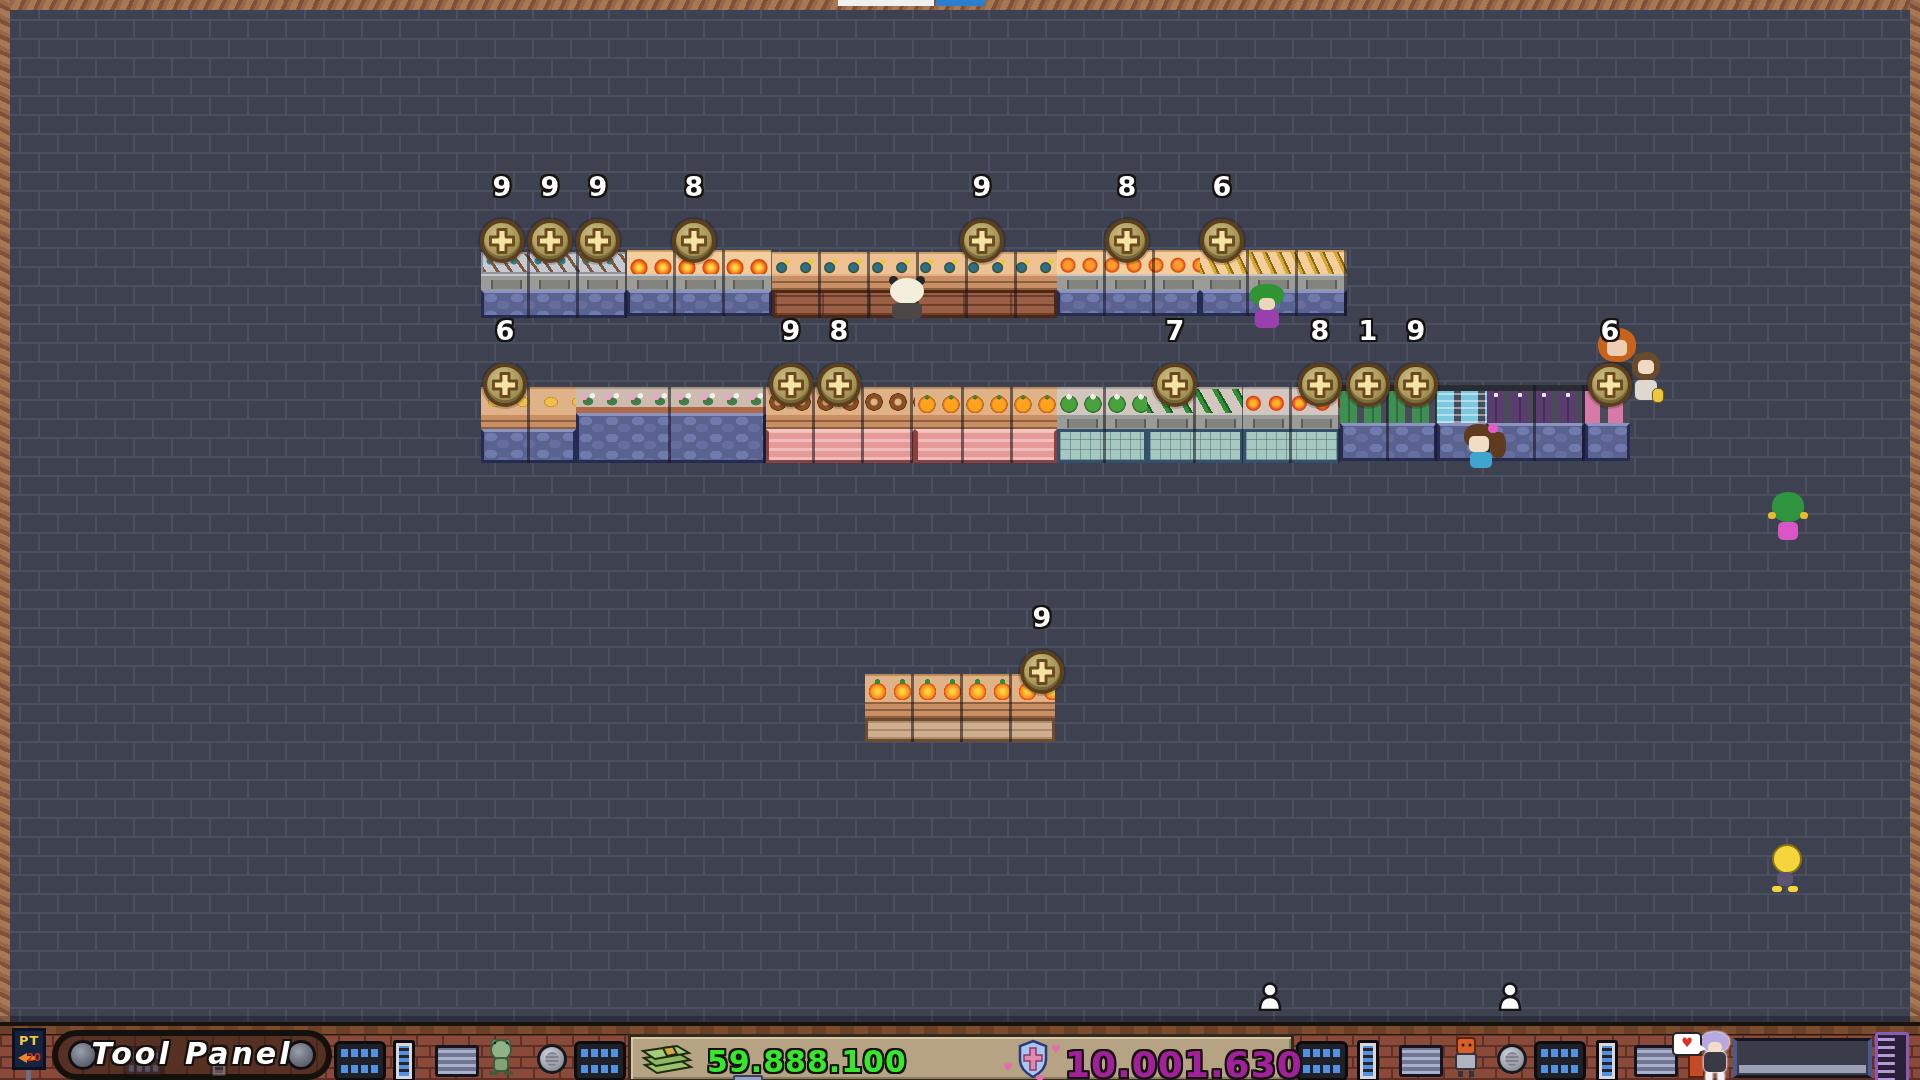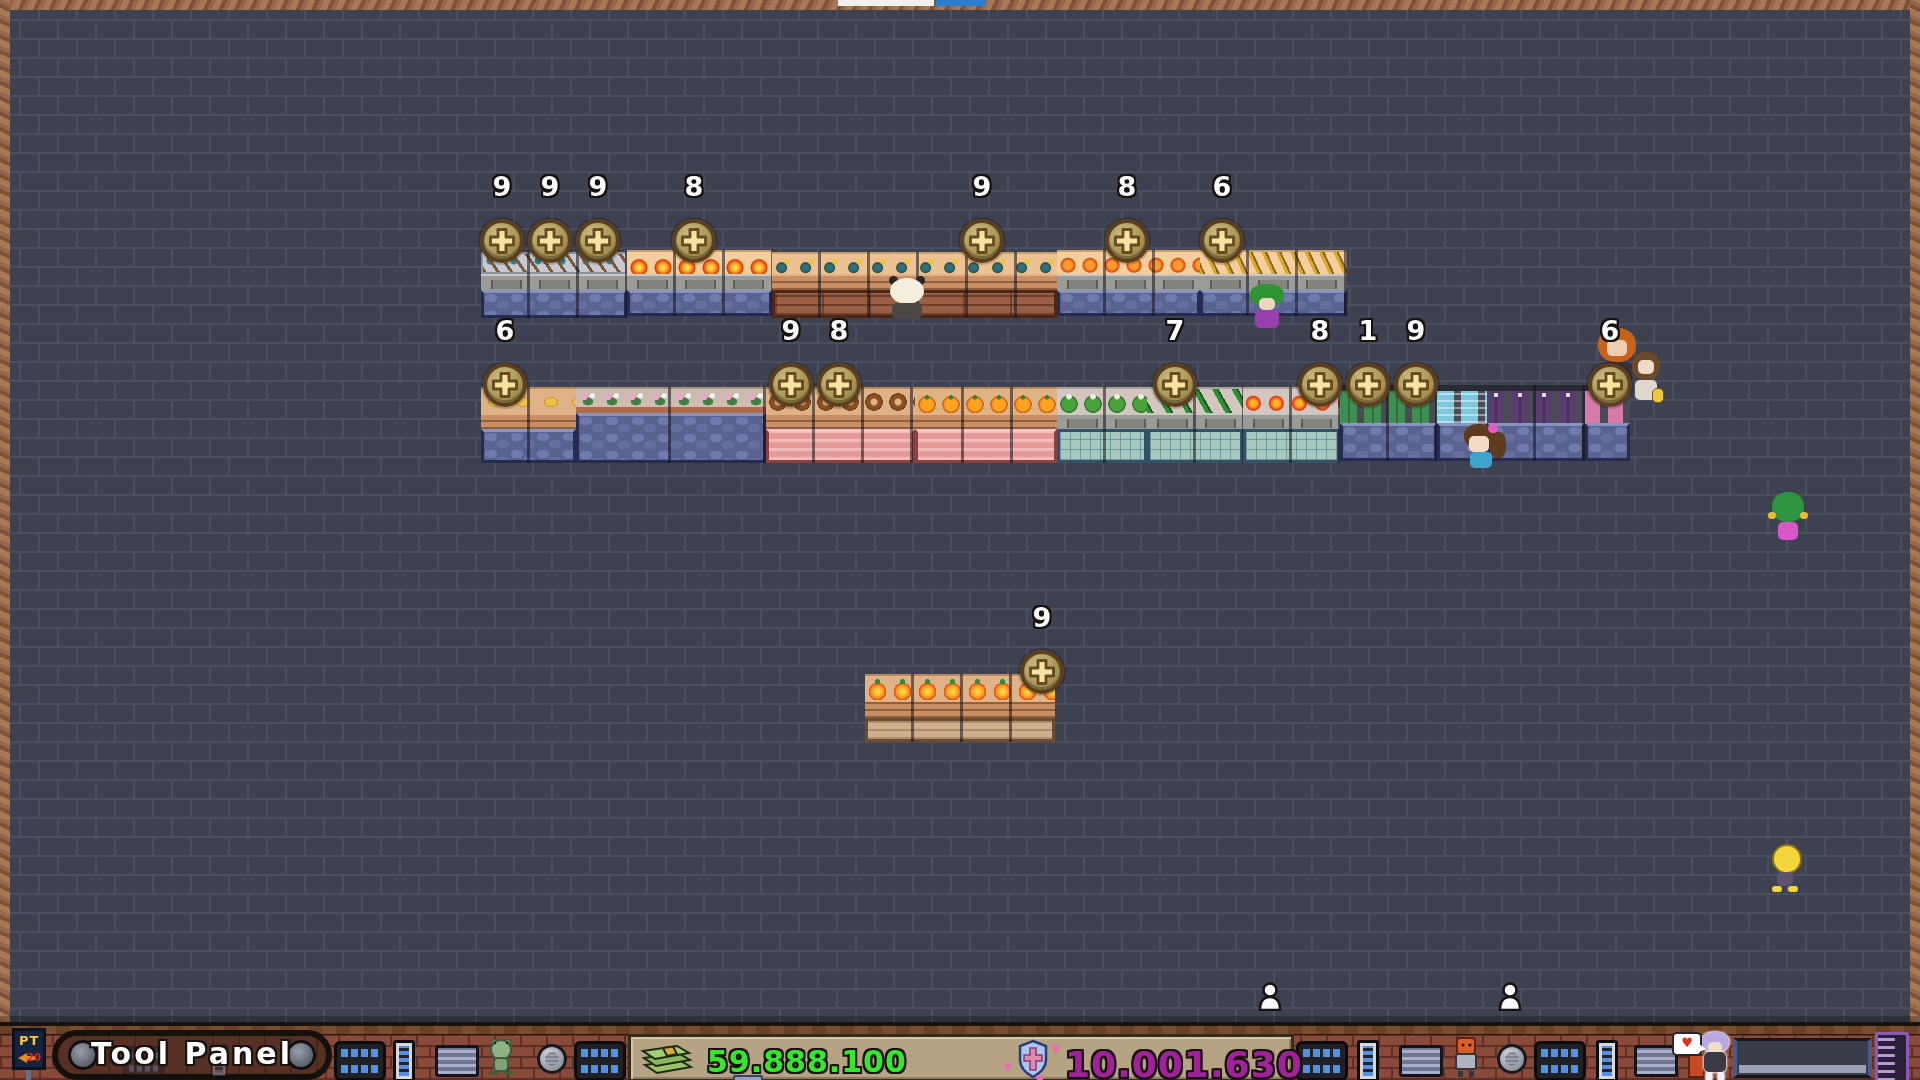--- a/index.html
+++ b/index.html
@@ -76,21 +76,21 @@
   .keypad::before,.keypad::after{content:"";position:absolute;left:4px;right:4px;height:8px;background-image:repeating-linear-gradient(90deg,#5290e2 0 7px,transparent 7px 10px)}
   .keypad::before{top:5px}.keypad::after{bottom:5px}
   .battery{width:16px;height:36px;background:#d8d8da;border:3px solid #0c0c10;border-radius:3px;position:absolute}
   .battery::before{content:"";position:absolute;inset:3px;background-image:repeating-linear-gradient(0deg,#5290e2 0 4px,#23242c 4px 7px)}
   .panel-icon{width:38px;height:26px;background-color:#707690;border:3px solid #14151c;border-radius:3px;background-image:repeating-linear-gradient(0deg,#a8b0cc 0 3px,transparent 3px 7px);position:absolute}
   .roundbtn{width:24px;height:24px;border-radius:50%;background:radial-gradient(circle at 40% 35%,#d8dce2,#8f939e 70%);border:3px solid #17181e;position:absolute}
   .roundbtn::after{content:"";position:absolute;inset:5px;border-radius:50%;background:repeating-linear-gradient(0deg,#7e828c 0 2px,#9ea2ac 2px 4px)}
   .pill{position:absolute;left:52px;top:4px;width:280px;height:50px;border-radius:28px;border:6px solid #14100c;z-index:55;box-sizing:border-box;
     background:linear-gradient(rgba(25,16,10,.45),rgba(25,16,10,.45)),repeating-linear-gradient(90deg,#8a4a39 0 24px,#6e382b 24px 26px),repeating-linear-gradient(0deg,#8a4a39 0 9px,#5e2f26 9px 11px);cursor:pointer}
   .pill .knob{position:absolute;top:50%;transform:translateY(-50%);width:24px;height:24px;border-radius:50%;background:radial-gradient(circle at 40% 35%,#9aa0ac,#5c616c 70%);border:3px solid #101014}
-  .tp-label{position:absolute;left:50%;top:50%;transform:translate(-50%,-54%);white-space:nowrap;color:#fff;font-weight:bold;font-size:30px;letter-spacing:3px;z-index:56}
+  .tp-label{position:absolute;left:50%;top:50%;transform:translate(-50%,-54%);white-space:nowrap;color:#fff;font-weight:bold;font-style:italic;font-size:30px;letter-spacing:3px;z-index:56}
   .moneypanel{position:absolute;left:628px;top:8px;width:666px;height:48px;box-sizing:border-box;background:#b5a384;border:3px solid #332c1e;box-shadow:inset 2px 2px 0 #d6c6a4,inset -2px -2px 0 #8a7c60;z-index:53}
   .cash{position:absolute;left:76px;top:7px;font-weight:bold;font-size:30px;color:#35e82e;letter-spacing:1px}
   .loyal{position:absolute;left:434px;top:7px;font-weight:bold;font-size:36px;color:#a1219b;letter-spacing:1px}
   .heartsm{position:absolute;font-size:11px;color:#e86ab0;z-index:54}
   .tray{position:absolute;left:733px;top:49px;width:26px;height:9px;background:#97a0c0;border:2px solid #3a4060;border-radius:2px;z-index:54}
   .ptsign{position:absolute;left:12px;top:2px;width:34px;height:42px;background:#16233e;border:3px solid #0a1222;z-index:54;box-sizing:border-box}
   .ptsign .pt{position:absolute;left:4px;top:2px;font-weight:bold;font-size:13px;color:#f2c73c;letter-spacing:1px}
   .ptsign .arrow{position:absolute;left:3px;top:22px;width:0;height:0;border-top:5px solid transparent;border-bottom:5px solid transparent;border-right:9px solid #e8862a}
   .ptsign .arrbar{position:absolute;left:11px;top:25px;width:9px;height:4px;background:#e8862a}
   .ptsign .val{position:absolute;right:2px;top:21px;font-weight:bold;font-size:10px;color:#d03020}

